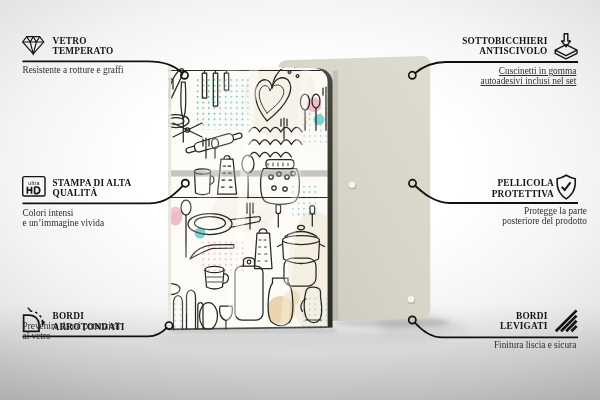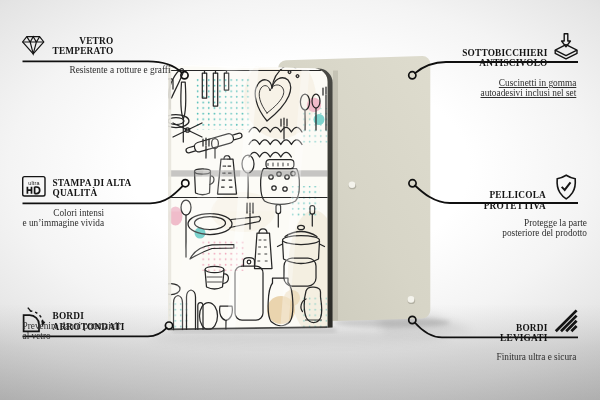--- a/index.html
+++ b/index.html
@@ -4,21 +4,21 @@
 <style>
   html,body{margin:0;padding:0;width:600px;height:400px;overflow:hidden;}
   body{position:relative;font-family:"Liberation Serif",serif;
     background:
       linear-gradient(180deg, rgba(0,0,0,0) 76%, rgba(70,70,70,.13) 87%, rgba(70,70,70,.24) 100%),
       radial-gradient(ellipse 88% 78% at 50% 42%, #ffffff 32%, #f4f4f4 55%, #e4e4e4 76%, #cecece 95%, #c9c9c9 100%);
   }
   .abs{position:absolute;}
   .title{font-weight:bold;font-size:9.3px;line-height:10.4px;letter-spacing:.2px;color:#141414;white-space:nowrap;}
   .sub{font-size:9.3px;line-height:10px;color:#2e2e2e;white-space:nowrap;}
-  .tr{text-align:right;margin-top:12px;}
+  .tr{text-align:right;}
 </style>
 </head>
 <body>
 
 <svg class="abs" style="left:0;top:0" width="600" height="400" viewBox="0 0 600 400">
   <defs>
     <linearGradient id="backg" x1="1" y1="0" x2="0" y2="1">
       <stop offset="0" stop-color="#dedcce"></stop>
       <stop offset=".5" stop-color="#d7d5c7"></stop>
       <stop offset="1" stop-color="#cbc9bb"></stop>
@@ -307,35 +307,35 @@
   </g>
 
   <g stroke="#141414" stroke-width="2.7">
     <line x1="571.4" y1="331.2" x2="576.6" y2="326"></line>
     <line x1="566.2" y1="331.2" x2="576.6" y2="320.8"></line>
     <line x1="561" y1="331.2" x2="576.6" y2="315.6"></line>
     <line x1="555.8" y1="331.2" x2="576.6" y2="310.4"></line>
   </g>
 </svg>
 
-<div class="abs title" style="left:52.5px;top:35.6px;text-align:right;">VETRO<br>TEMPERATO</div>
-
-<div class="abs sub" style="left:22.5px;top:65px;margin-left:47px;">Resistente a rotture e graffi</div>
+<div class="abs title" style="left:52.5px;top:35.6px;">VETRO<br>TEMPERATO</div>
+
+<div class="abs sub" style="left:22.5px;top:65px;">Resistente a rotture e graffi</div>
 
 <div class="abs title" style="left:52.5px;top:177.6px;">STAMPA DI ALTA<br>QUALITÀ</div>
 
-<div class="abs sub" style="left:22.5px;top:207.5px;text-align:right;">Colori intensi<br>e un’immagine vivida</div>
+<div class="abs sub" style="left:22.5px;top:207.5px;">Colori intensi<br>e un’immagine vivida</div>
 
 <div class="abs title" style="left:52.5px;top:311.4px;">BORDI<br>ARROTONDATI</div>
 
 <div class="abs sub" style="left:22.5px;top:321px;">Prevenire danni potenziali<br>al vetro</div>
 
 <div class="abs title tr" style="right:52.5px;top:35.6px;">SOTTOBICCHIERI<br>ANTISCIVOLO</div>
 
 <div class="abs sub tr" style="right:23.7px;top:66px;text-decoration:underline;">Cuscinetti in gomma<br>autoadesivi inclusi nel set</div>
 
-<div class="abs title tr" style="right:54px;top:178.1px;">PELLICOLA<br>PROTETTIVA</div>
+<div class="abs title tr" style="right:46px;top:178.1px;">PELLICOLA<br>PROTETTIVA</div>
 
 <div class="abs sub tr" style="right:13px;top:205.7px;">Protegge la parte<br>posteriore del prodotto</div>
 
 <div class="abs title tr" style="right:52.5px;top:310.7px;">BORDI<br>LEVIGATI</div>
 
-<div class="abs sub tr" style="right:23.7px;top:339.5px;">Finitura ultra e sicura</div>
+<div class="abs sub tr" style="right:23.7px;top:339.5px;">Finitura liscia e sicura</div>
 
 </body></html>

